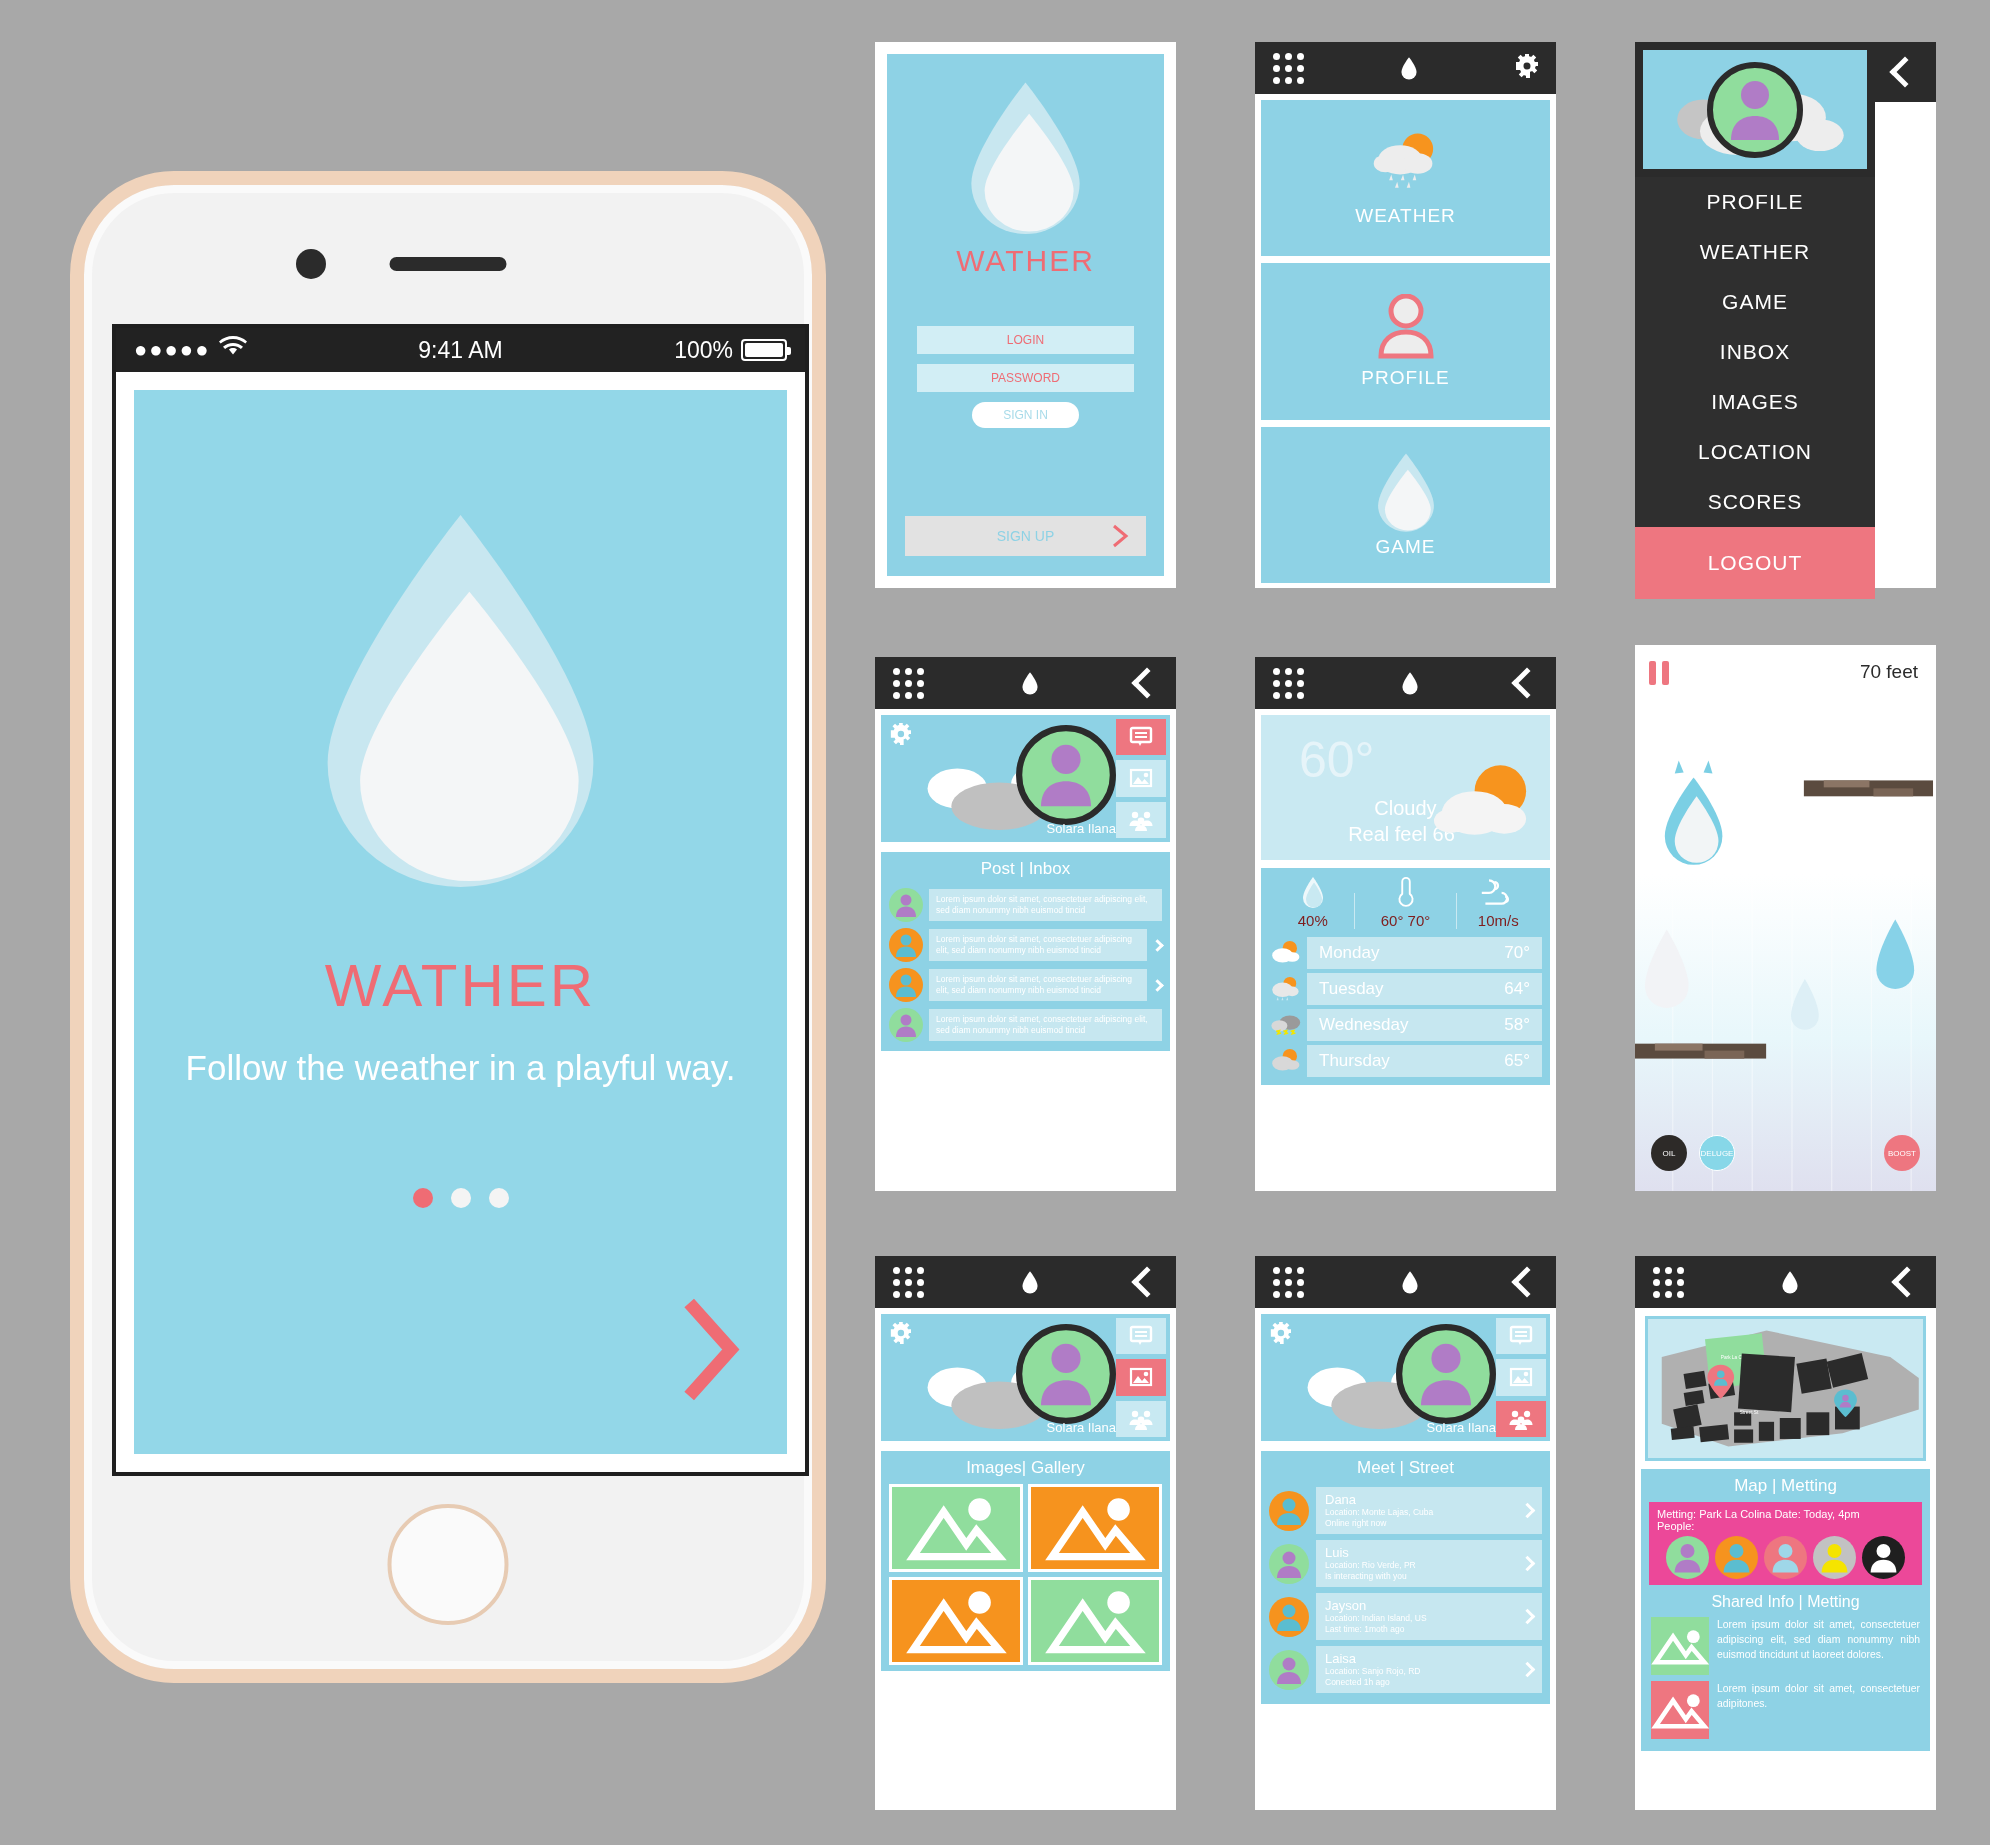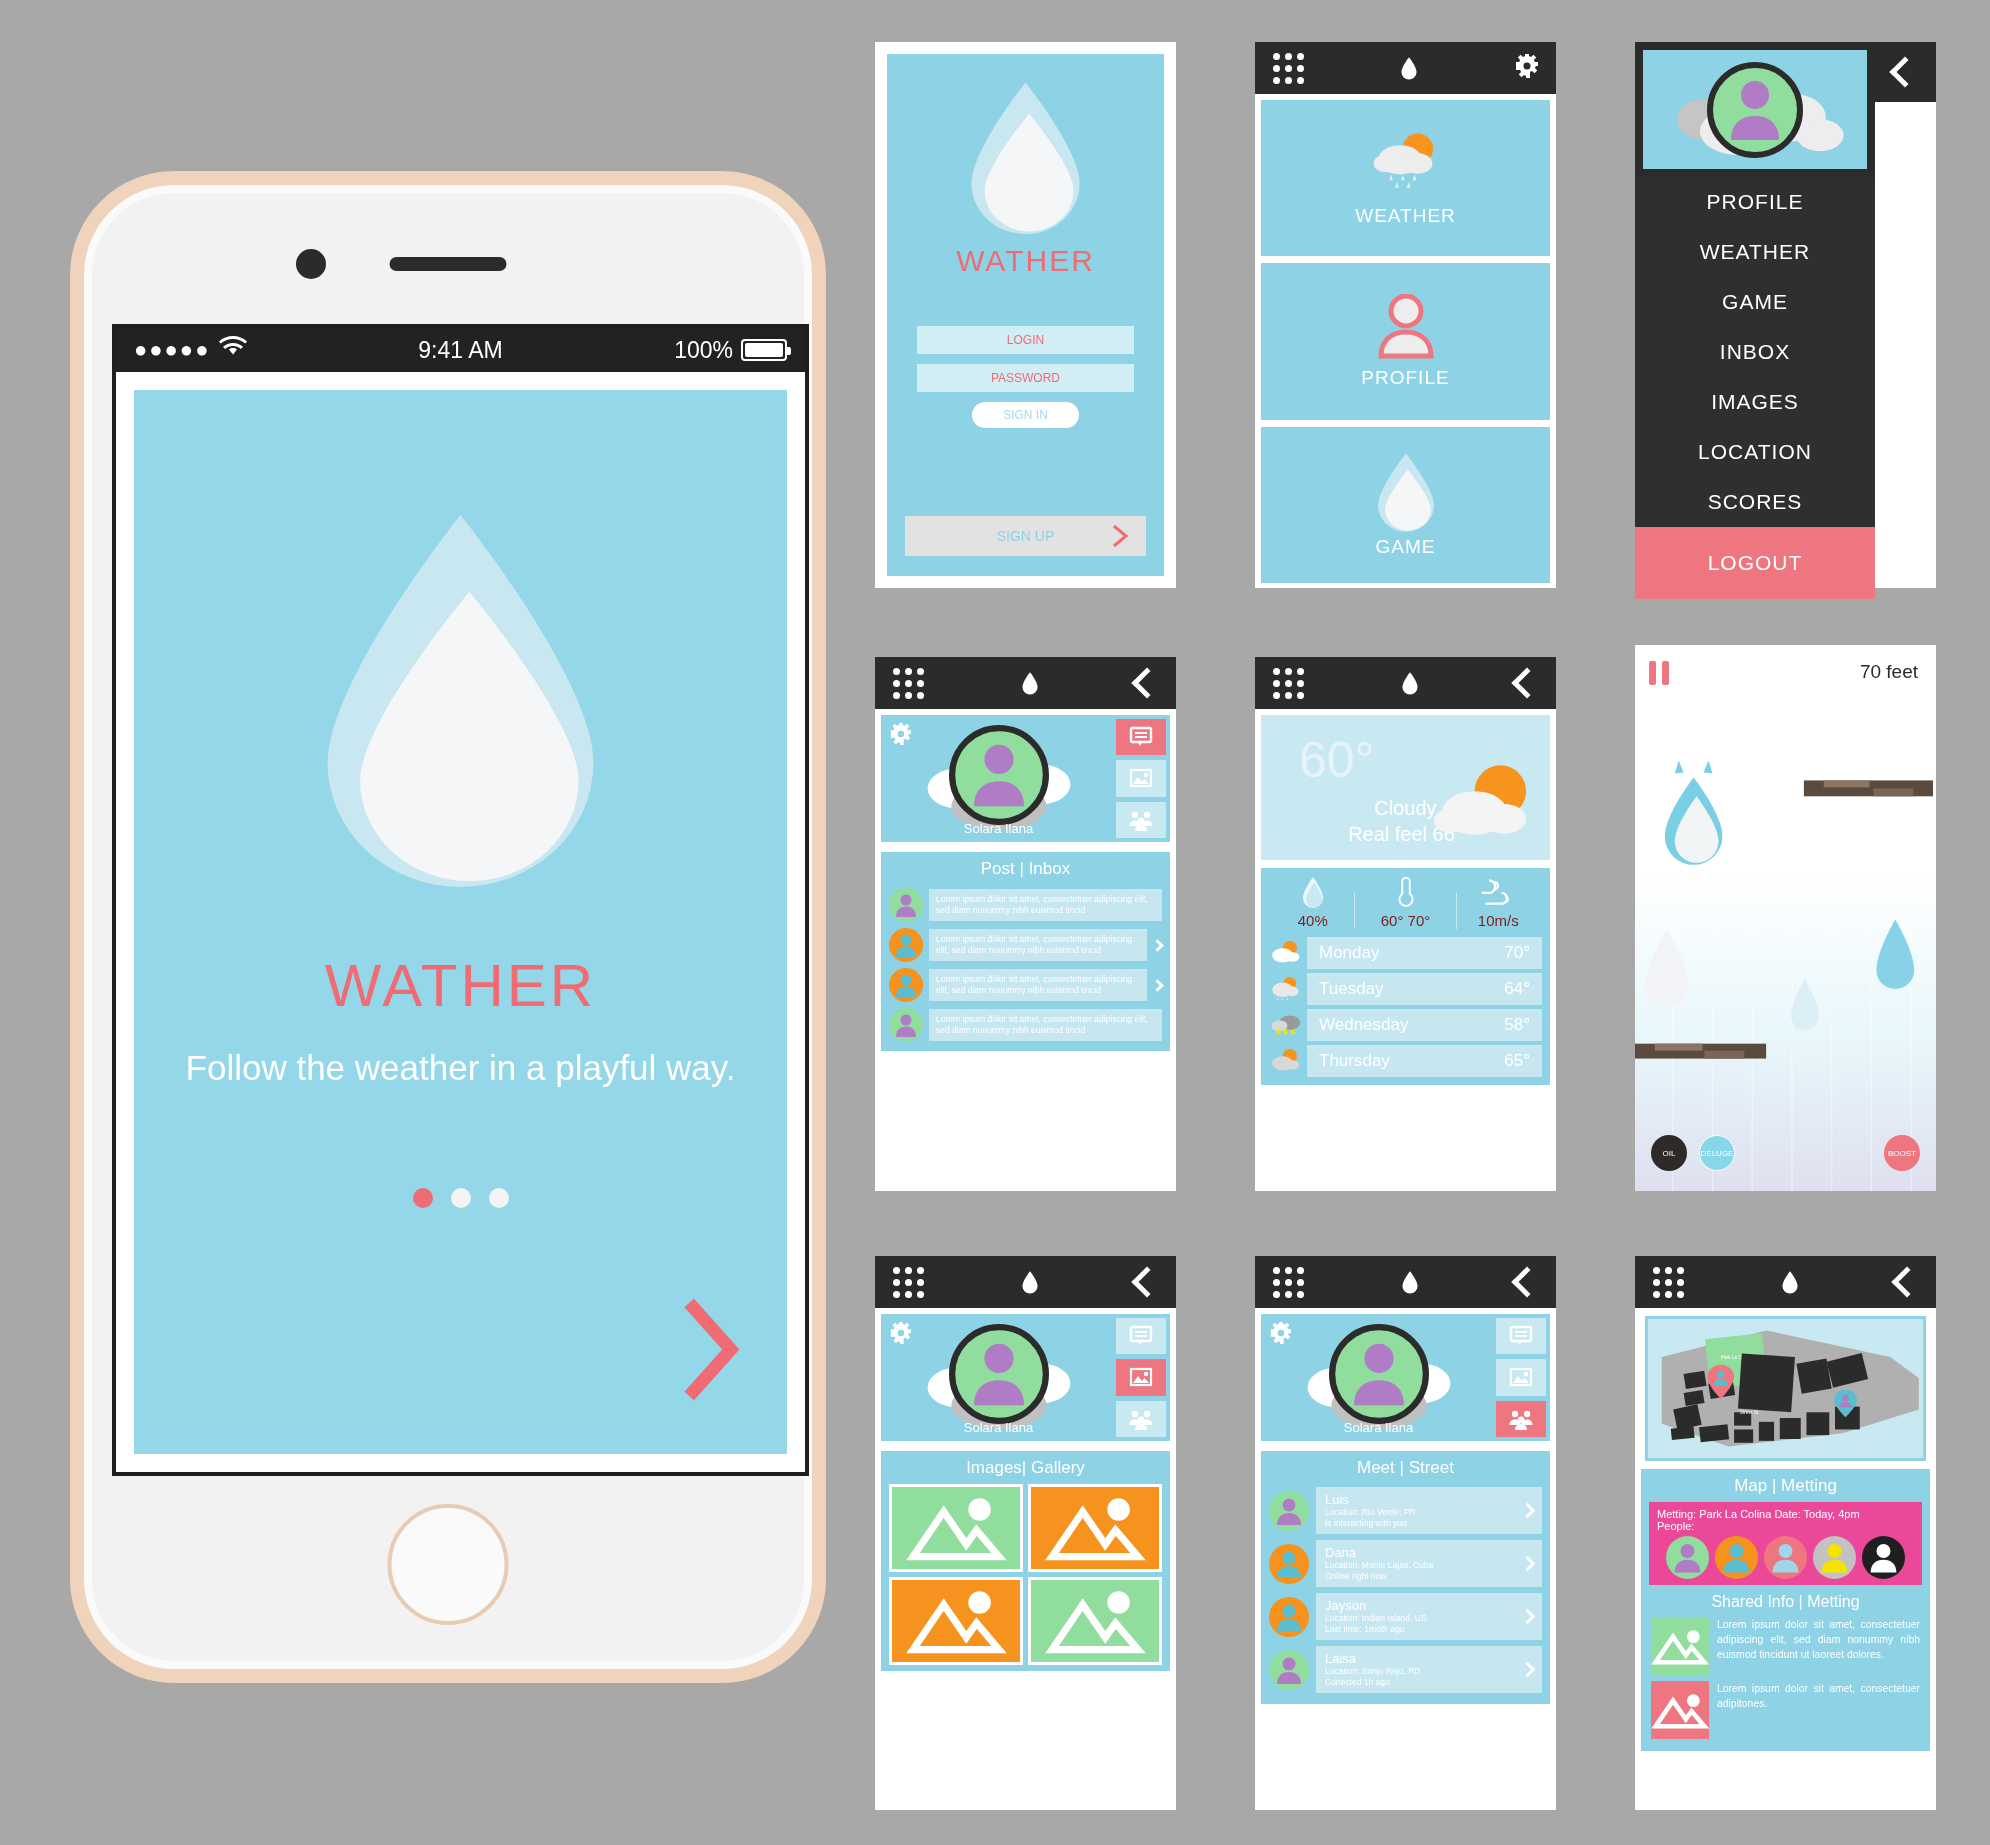--- a/index.html
+++ b/index.html
@@ -69,21 +69,21 @@
   .topbar { height: 52px; background: #2b2b2b; display:flex; align-items:center; justify-content:space-between; padding: 0 18px; }
   .grid9 { display:grid; grid-template-columns: repeat(3, 7px); grid-template-rows: repeat(3, 7px); gap:5px; }
   .grid9 b { display:block; width:7px; height:7px; border-radius:50%; background:#fff; }
   .tb-drop { width: 18px; height: 26px; }
   .chev-left { width: 22px; height: 22px; border-left: 5px solid #fff; border-bottom: 5px solid #fff; transform: rotate(45deg); }
 
   .panel { background: #8ed2e5; }
   .panel-title { color:#fff; text-align:center; font-size:17px; padding: 7px 0 6px; font-weight:400;}
 
   .profhdr { background:#8ed2e5; position:relative; height:127px; display:flex; }
-  .profhdr .avwrap { flex:1; display:flex; flex-direction:column; align-items:center; justify-content:center; position:relative; }
+  .profhdr .avwrap { flex:1; display:flex; flex-direction:column; align-items:flex-end; justify-content:center; position:relative; }
   .profhdr .name { color:#fff; font-size:13px; position:absolute; bottom:6px; }
   .sidebtns { width:54px; display:flex; flex-direction:column; gap:5px; padding:4px 4px 4px 0;}
   .sidebtn { flex:1; display:flex; align-items:center; justify-content:center; background:#c8e9f2; }
   .sidebtn.red { background:#ee7680; }
 
   .msgrow { display:flex; align-items:center; gap:6px; padding: 3px 8px; }
   .msgav { width:34px; height:34px; border-radius:50%; flex:none; }
   .msgbody { flex:1; background:#c6e7f0; color:#fff; font-size:8.5px; line-height:1.35; padding:5px 7px; position:relative;}
   .chev-right-sm { width:9px; height:9px; border-right:3px solid #fff; border-top:3px solid #fff; transform:rotate(45deg); flex:none; }
 
@@ -688,43 +688,43 @@
               <circle cx="13" cy="12" r="3.4" fill="#fff"></circle>
               <path d="M7 22c0-3.7 2.7-5.8 6-5.8s6 2.1 6 5.8z" fill="#fff"></path>
             </svg>
           </div>
       </div>
     </div>
   </div>
   <div class="panel" style="margin:10px 6px 6px;padding-bottom:8px;">
     <div class="panel-title">Meet | Street</div>
     <div class="friend">
+      <span class="fav" style="background:#f6931e;"><svg width="40" height="40" viewBox="0 0 40 40">
+            <circle cx="20" cy="14" r="6.5" fill="#5bbdd0"></circle>
+            <path d="M8 34 C8 26 13 22 20 22 C27 22 32 26 32 34 Z" fill="#5bbdd0"></path>
+          </svg></span>
+      <span class="fbody">
+        <span style="flex:1;">
+          <span class="fname" style="display:block;">Dana</span>
+          <span class="fline" style="display:block;">Location: Monte Lajas, Cuba</span>
+          <span class="fline" style="display:block;">Online right now</span>
+        </span>
+        <span style="width:11px;height:11px;border-right:3.5px solid #fff;border-top:3.5px solid #fff;transform:rotate(45deg);"></span>
+      </span>
+    </div>
+    <div class="friend">
       <span class="fav" style="background:#90dd9d;"><svg width="40" height="40" viewBox="0 0 40 40">
             <circle cx="20" cy="14" r="6.5" fill="#b07cc6"></circle>
             <path d="M8 34 C8 26 13 22 20 22 C27 22 32 26 32 34 Z" fill="#b07cc6"></path>
           </svg></span>
       <span class="fbody">
         <span style="flex:1;">
           <span class="fname" style="display:block;">Luis</span>
           <span class="fline" style="display:block;">Location: Rio Verde, PR</span>
           <span class="fline" style="display:block;">Is interacting with you</span>
-        </span>
-        <span style="width:11px;height:11px;border-right:3.5px solid #fff;border-top:3.5px solid #fff;transform:rotate(45deg);"></span>
-      </span>
-    </div>
-    <div class="friend">
-      <span class="fav" style="background:#f6931e;"><svg width="40" height="40" viewBox="0 0 40 40">
-            <circle cx="20" cy="14" r="6.5" fill="#5bbdd0"></circle>
-            <path d="M8 34 C8 26 13 22 20 22 C27 22 32 26 32 34 Z" fill="#5bbdd0"></path>
-          </svg></span>
-      <span class="fbody">
-        <span style="flex:1;">
-          <span class="fname" style="display:block;">Dana</span>
-          <span class="fline" style="display:block;">Location: Monte Lajas, Cuba</span>
-          <span class="fline" style="display:block;">Online right now</span>
         </span>
         <span style="width:11px;height:11px;border-right:3.5px solid #fff;border-top:3.5px solid #fff;transform:rotate(45deg);"></span>
       </span>
     </div>
     <div class="friend">
       <span class="fav" style="background:#f6931e;"><svg width="40" height="40" viewBox="0 0 40 40">
             <circle cx="20" cy="14" r="6.5" fill="#5bbdd0"></circle>
             <path d="M8 34 C8 26 13 22 20 22 C27 22 32 26 32 34 Z" fill="#5bbdd0"></path>
           </svg></span>
       <span class="fbody">

